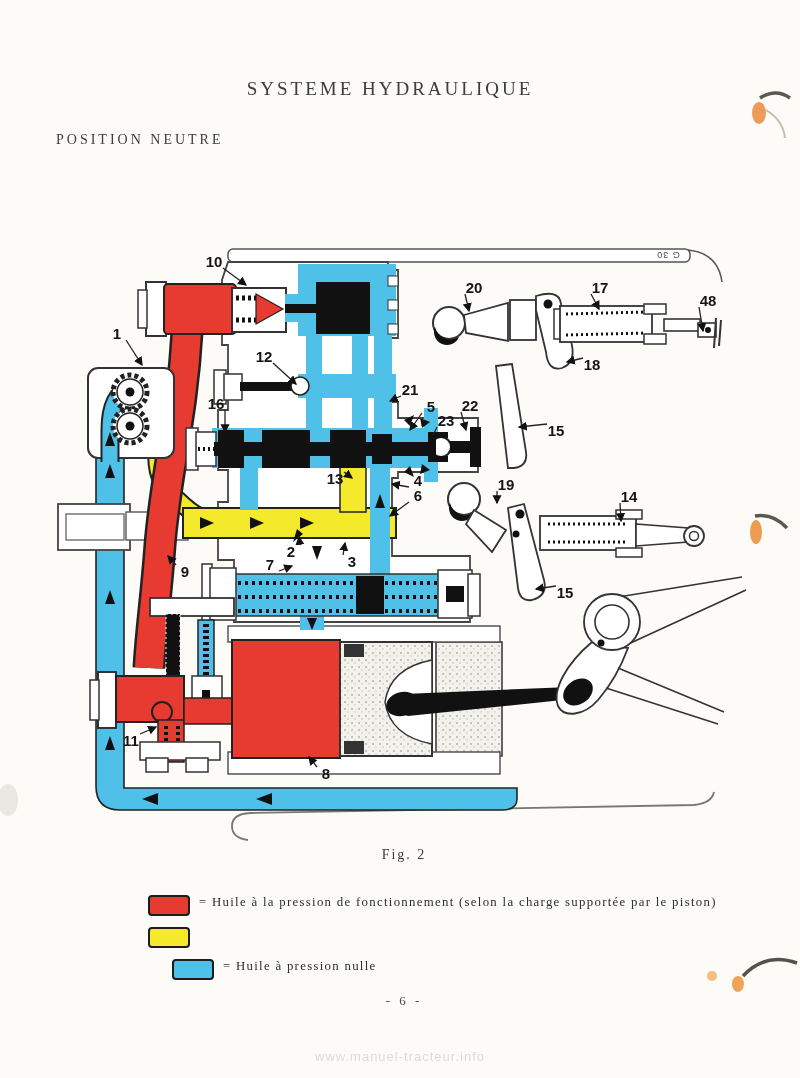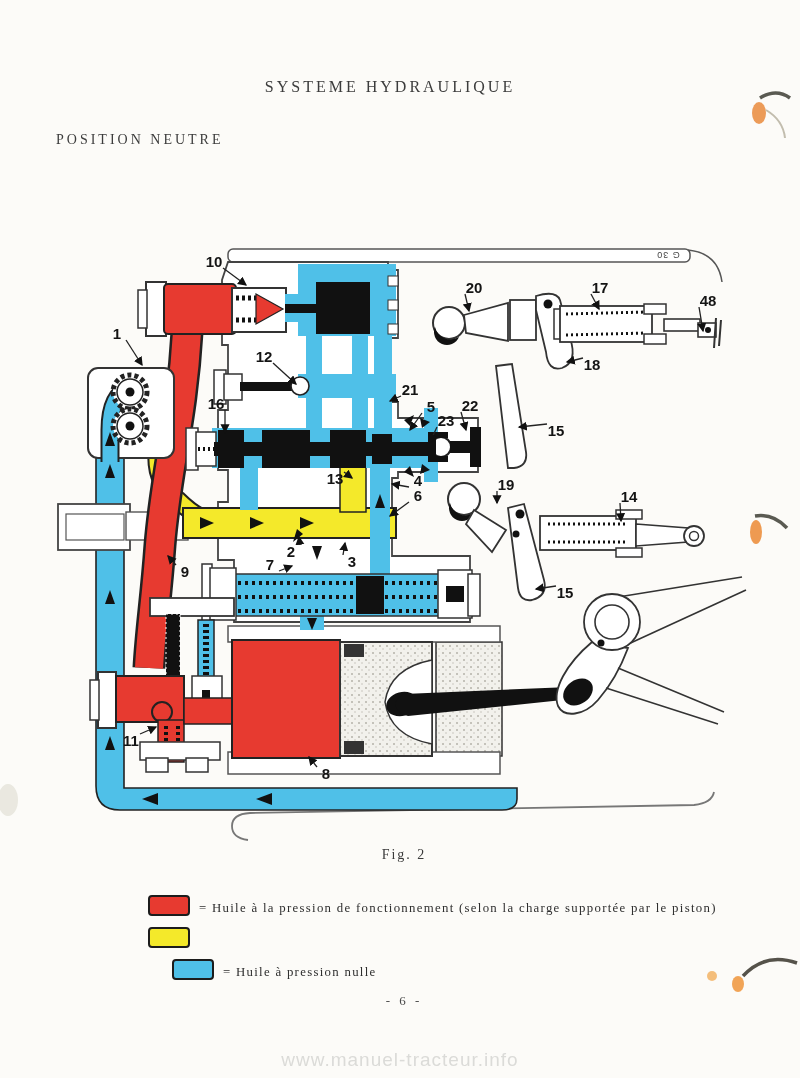--- a/index.html
+++ b/index.html
@@ -1,30 +1,30 @@
 <!DOCTYPE html>
 <html style="--red: #e73a30; --yellow: #f4e92a; --blue: #4fc0e8; --black: #161616;"><head>
 <meta charset="utf-8">
 <style>
   html,body{margin:0;padding:0;}
   body{width:800px;height:1078px;background:#e9e7e2;font-family:"Liberation Serif",serif;}
   .page{position:relative;width:800px;height:1078px;background:#fcfbf8;overflow:hidden;}
   .doc-title{position:absolute;top:78px;left:0;width:780px;text-align:center;
-    font-size:16px;letter-spacing:3px;color:#3c3c3c;font-weight:500;}
+    font-size:19px;letter-spacing:3px;color:#3c3c3c;font-weight:500;}
   .doc-subtitle{position:absolute;top:132px;left:56px;font-size:14px;letter-spacing:3px;color:#3c3c3c;font-family:Liberation Serif, serif;}
   .fig-caption{position:absolute;top:847px;left:0;width:808px;text-align:center;
     font-size:14px;letter-spacing:2px;color:#3a3a3a;}
   .legend{position:absolute;left:0;top:0;width:800px;}
-  .legend-row{position:absolute;left:117px;display:flex;align-items:flex-end;padding-left:31px;}
+  .legend-row{position:absolute;left:117px;display:flex;align-items:flex-start;padding-left:31px;}
   .swatch{width:38px;height:17px;border:2.5px solid #1c1c1c;border-radius:4px;margin-right:9px;flex:0 0 auto;}
   .legend-label{font-size:12.8px;letter-spacing:1.3px;color:#2e2e2e;white-space:nowrap;}
   .page-number{position:absolute;top:993px;left:0;width:808px;text-align:center;
     font-size:13px;letter-spacing:3px;color:#4a4a4a;}
   .watermark{position:absolute;top:1049px;left:0;width:800px;text-align:center;
-    font-family:"Liberation Sans",sans-serif;font-size:19px;color:#dbdbd8;letter-spacing:1px;}
+    font-family:"Liberation Sans",sans-serif;font-size:13px;color:#dbdbd8;letter-spacing:1px;}
   svg{position:absolute;left:0;top:0;}
   .callout-num{font:bold 15px "Liberation Sans",sans-serif;fill:#141414;}
   .callout-line{stroke:#222;stroke-width:1.3;fill:none;}
   .corner-label{font:9px "Liberation Sans",sans-serif;fill:#444;letter-spacing:1px;}
 </style>
 </head>
 <body>
 
 <div class="page">
 

